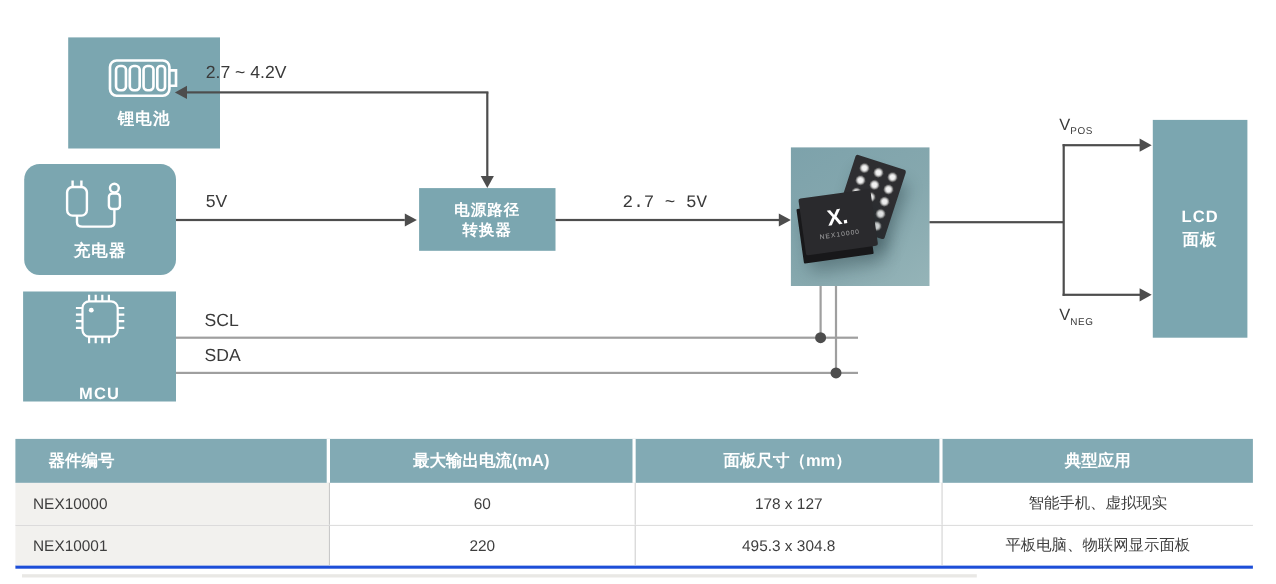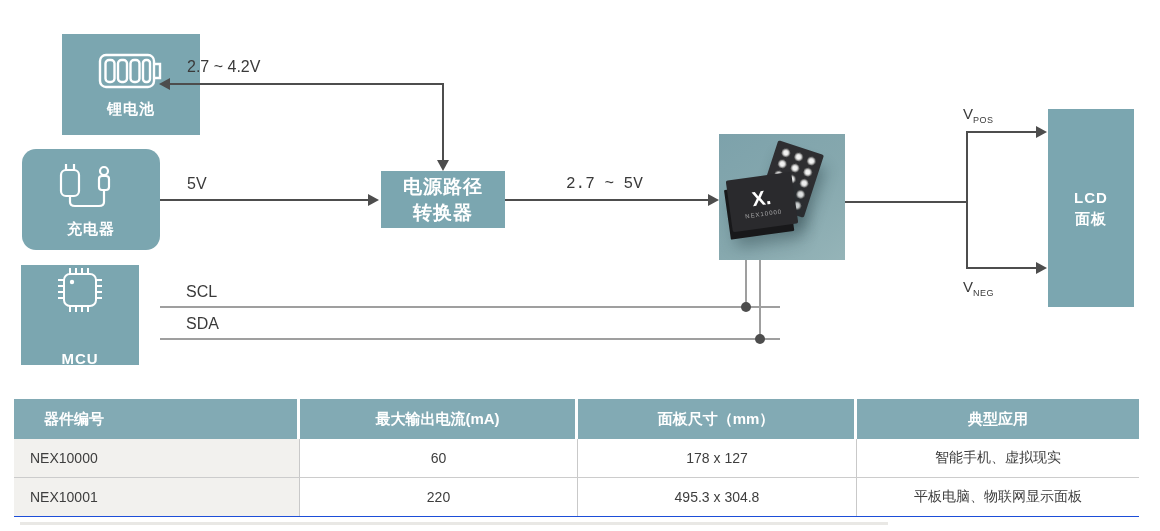--- a/index.html
+++ b/index.html
@@ -26,26 +26,26 @@
   }
   .tealbox .blabel {
     font-size: 15px;
     font-weight: bold;
     letter-spacing: 1px;
     line-height: 1.15;
     text-align: center;
   }
   .box-battery { left: 22px; top: 34px;  width: 138px; height: 101px; margin-left: 40px; }
   .box-charger { left: 22px; top: 149px; width: 138px; height: 101px; border-radius: 14px; }
-  .box-mcu     { left: 21px; top: 265px; width: 118px; height: 100px; gap: 33px; }
+  .box-mcu     { left: 21px; top: 265px; width: 139px; height: 100px; gap: 33px; }
   .box-converter {
     left: 381px; top: 171px; width: 124px; height: 57px;
     gap: 0;
   }
-  .box-converter .blabel { font-size: 19px; line-height: 1.35; }
+  .box-converter .blabel { font-size: 14px; line-height: 1.35; }
   .box-lcd { left: 1048px; top: 109px; width: 86px; height: 198px; gap: 0; }
   .box-lcd .blabel { font-size: 15px; line-height: 1.4; }
 
   
   .chip-box {
     position: absolute;
     left: 719px; top: 134px; width: 126px; height: 126px;
     background: linear-gradient(145deg, #7da2ab 0%, #86a8ae 55%, #95b4b8 100%);
     overflow: hidden;
   }
@@ -135,21 +135,21 @@
     font-size: 15px;
     font-weight: bold;
     display: flex;
     align-items: center;
     justify-content: center;
     border-right: 3px solid #ffffff;
   }
   .th:last-child { border-right: none; }
   .th.first { justify-content: flex-start; padding-left: 30px; }
   .trow { height: 39px; border-bottom: 1px solid #cccccc; }
-  .trow:last-child { border-bottom: 1px solid #1d4ed8; text-align: right; }
+  .trow:last-child { border-bottom: 3px solid #1d4ed8; text-align: right; }
   .td {
     background: #ffffff;
     color: #3e3e3e;
     font-size: 14px;
     display: flex;
     align-items: center;
     justify-content: center;
     border-right: 1px solid #c9c9c9;
   }
   .td:last-child { border-right: none; }

